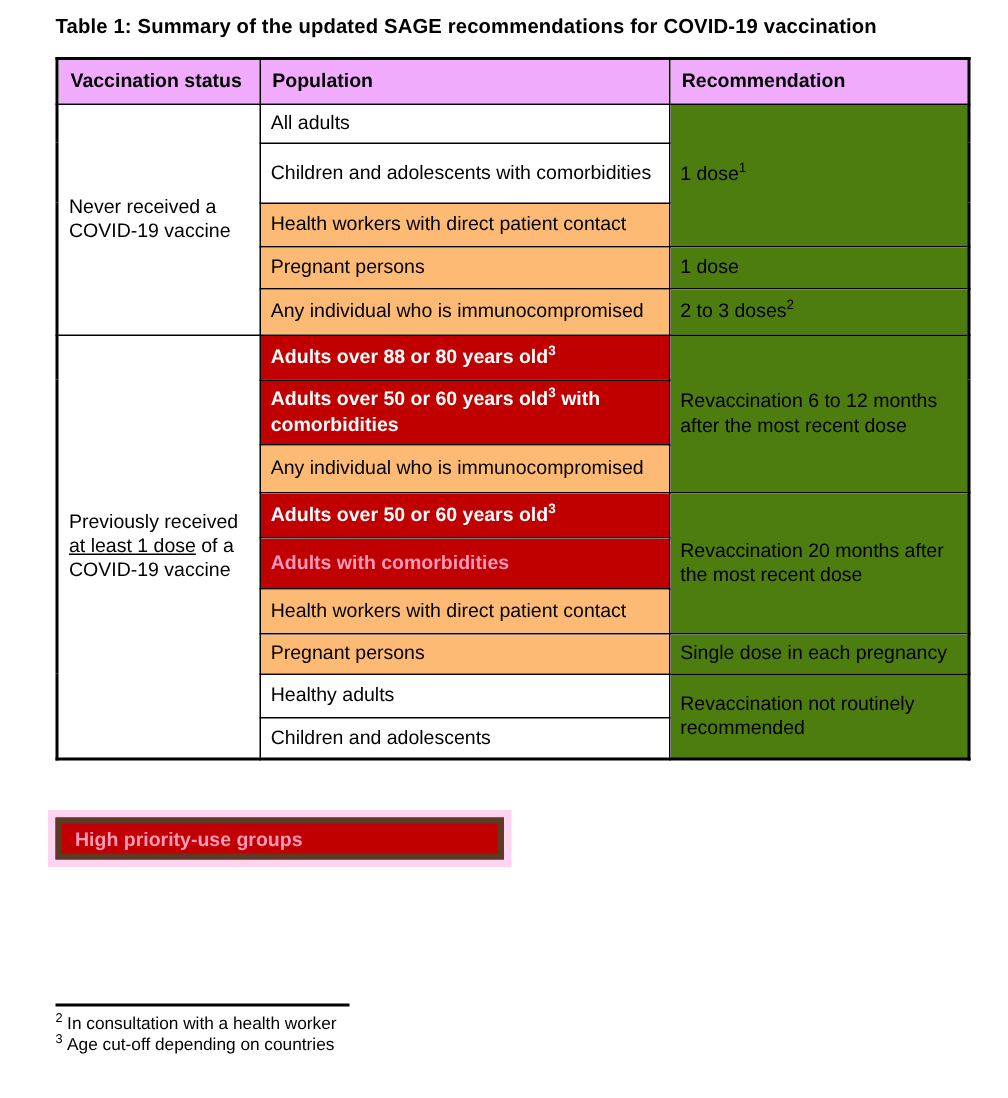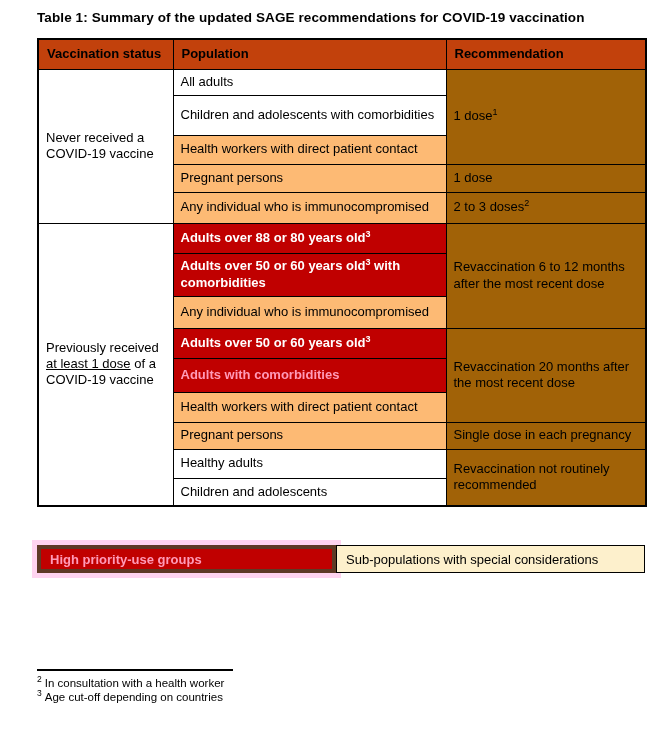--- a/index.html
+++ b/index.html
@@ -17,24 +17,24 @@
     border:2px solid #000;
   }
   table.sage th, table.sage td{
     border:1px solid #000;
     font-size:13px;line-height:1.25;
     padding:2px 6px 2px 7px;
     vertical-align:middle;text-align:left;
     overflow:hidden;
   }
   table.sage th{
-    background:#c2410c;font-weight:bold;padding-left:8px;
+    background:#f0abfc;font-weight:bold;padding-left:8px;
   }
   td.status-cell{background:#fff;padding-left:8px;}
-  td.rec-cell{background:#a16207;padding-left:7px;padding-right:3px;}
+  td.rec-cell{background:#4d7c0f;padding-left:7px;padding-right:3px;}
   .bg-white{background:#fff;}
   .bg-yellow{background:#fdba74;}
   .bg-red{background:#C00000;color:#fff;font-weight:bold;}
   td.hl{
     color:#FF9AB8;
     border-left:6px solid #5E3A26;
     border-right:10px solid #5E3A26;
     box-shadow:0 0 0 4px #FFD4F0;
     margin-left:40px;
   }
@@ -189,23 +189,20 @@
     </tr>
   </tbody>
     </table>
 
   <div class="legend-label">Legend:</div>
 
   <div class="legend-row">
     <div class="legend-item legend-red">
       <span>High priority-use groups</span>
     </div>
-    <div class="legend-item legend-yellow">
-      <span>Sub-populations with special considerations</span>
-    </div>
   </div>
 
   <div class="footnote-rule"></div>
 
   <div class="footnotes">
     <div class="footnote"><sup>2</sup><span>In consultation with a health worker</span></div>
     <div class="footnote"><sup>3</sup><span>Age cut-off depending on countries</span></div>
   </div>
 
 </div>

